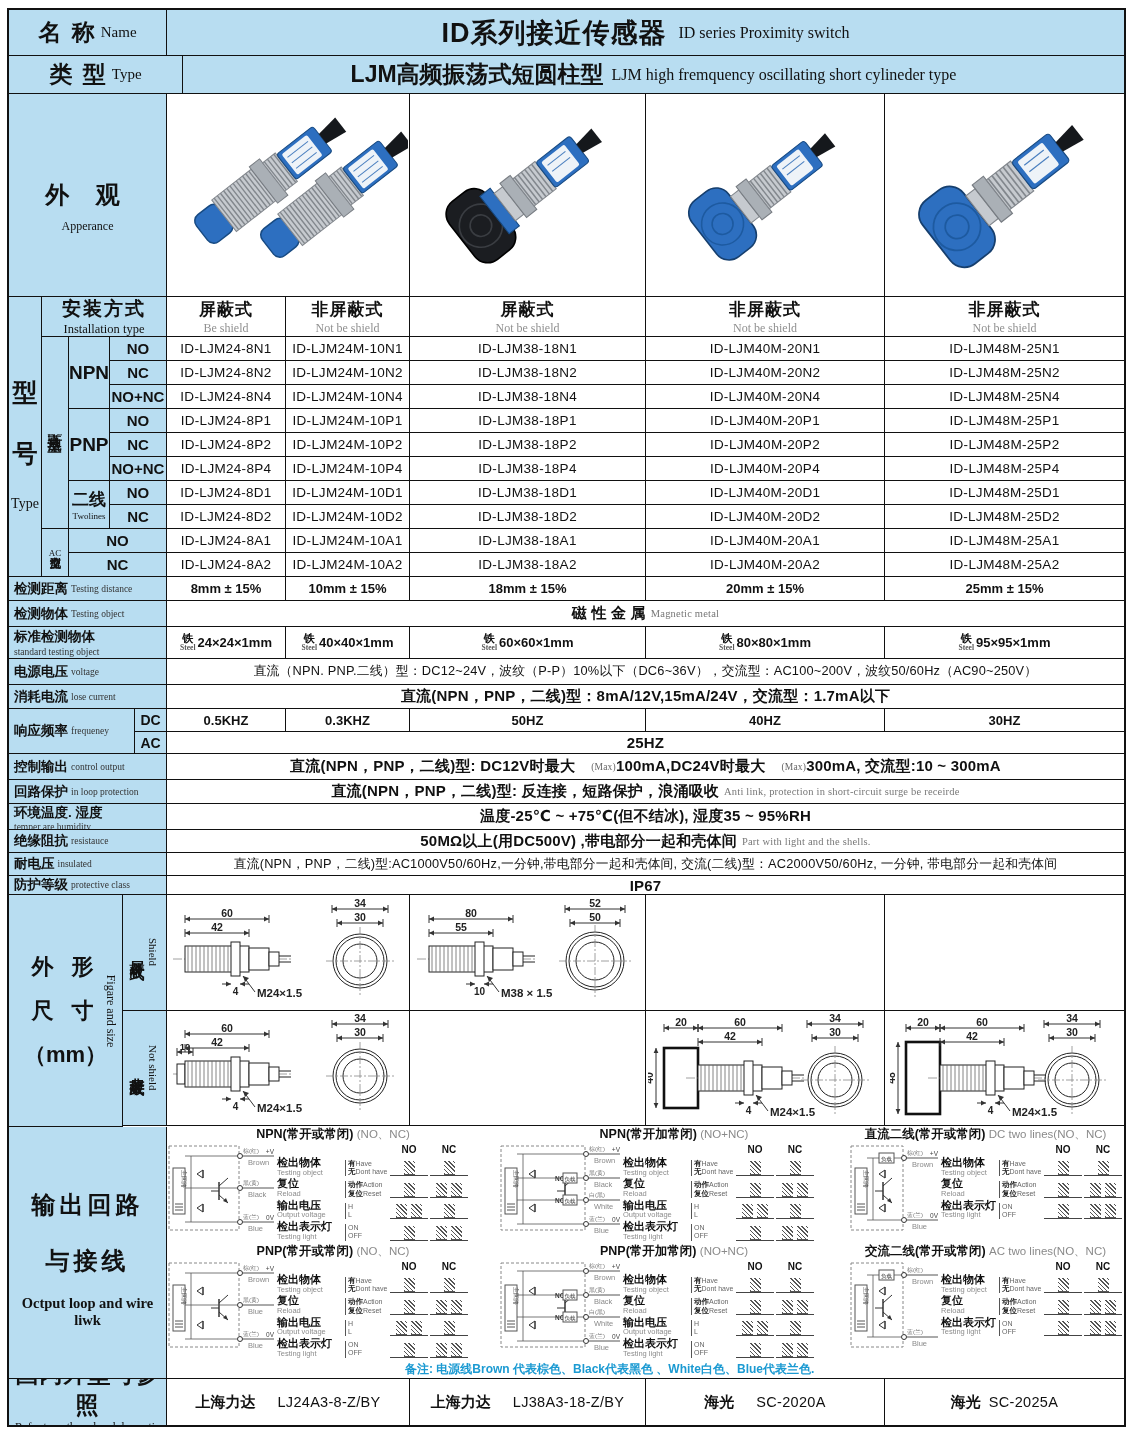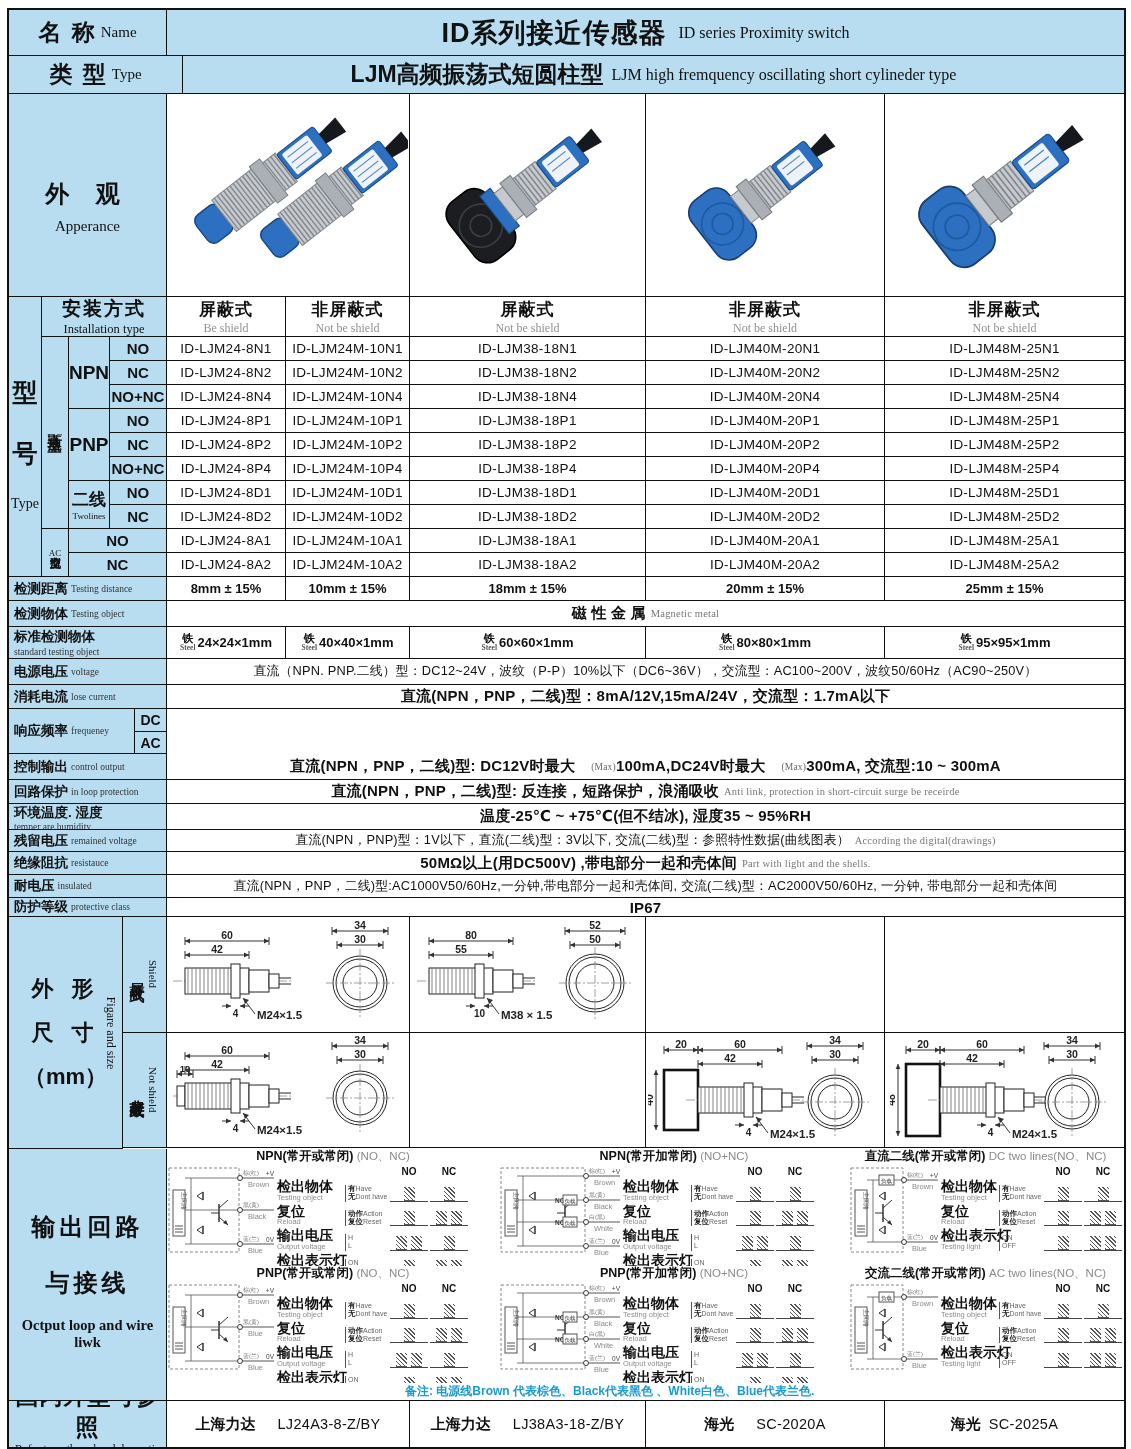--- a/index.html
+++ b/index.html
@@ -19,21 +19,21 @@
   
   .hd-cn{font-size:23px;font-weight:bold;letter-spacing:2px;}
   .hd-en{font-family:"Liberation Serif","DejaVu Serif",serif;font-size:15px;margin-left:4px;}
   .t1{font-size:27px;font-weight:bold;letter-spacing:1px;}
   .t1e{font-family:"Liberation Serif","DejaVu Serif",serif;font-size:16px;margin-left:12px;}
   .t2{font-size:23px;font-weight:bold;}
   .t2e{font-family:"Liberation Serif","DejaVu Serif",serif;font-size:16px;margin-left:8px;}
 
   
   .app-cn{font-size:24px;font-weight:bold;letter-spacing:10px;text-align:center;margin-top:23px;}
-  .app-en{font-family:"Liberation Serif","DejaVu Serif",serif;font-size:15px;margin-top:8px;}
+  .app-en{font-family:"Liberation Serif","DejaVu Serif",serif;font-size:12px;margin-top:8px;}
 
   
   .vcjk{writing-mode:vertical-rl;text-orientation:upright;letter-spacing:3px;line-height:1;}
   .type-ch{font-size:25px;font-weight:bold;margin:14px 0;}
   .type-en{font-family:"Liberation Serif","DejaVu Serif",serif;font-size:14px;margin-top:12px;}
   .ihd-cn{font-size:17px;font-weight:bold;text-align:center;letter-spacing:1px;}
   .ihd-en{font-family:"Liberation Serif","DejaVu Serif",serif;font-size:12px;color:#909090;text-align:center;}
   .inst-cn{font-size:19px;font-weight:bold;letter-spacing:2px;text-align:center;}
   .inst-en{font-family:"Liberation Serif","DejaVu Serif",serif;font-size:12.5px;text-align:center;}
   .grp-big{font-size:19px;font-weight:bold;}
@@ -68,21 +68,21 @@
   .cir-en{font-family:"Liberation Serif","DejaVu Serif",serif;font-size:14.5px;font-weight:bold;margin-top:6px;text-align:center;}
   .p-title{text-align:center;font-size:12px;height:15px;line-height:15px;white-space:nowrap;}
   .p-title b{font-size:12.5px;}
   .p-title span{color:#8a8a8a;font-size:11.5px;}
   .p-body{align-items:flex-start;}
   .legend{font-size:8px;}
   .leg-hd{display:flex;height:13px;align-items:flex-end;}
   .leg-hd b{width:40px;text-align:center;font-size:10px;}
   .leg-row{display:flex;align-items:flex-end;margin-top:2px;}
   .leg-lab{line-height:1.05;}
-  .ll-cn{font-weight:bold;font-size:14px;white-space:nowrap;}
+  .ll-cn{font-weight:bold;font-size:11px;white-space:nowrap;}
   .ll-en{color:#8d8d8d;font-size:7.5px;}
   .leg-opt{border-left:1px solid #555;padding-left:2px;margin:0 2px;line-height:1.1;font-size:7px;color:#666;white-space:nowrap;}
   .leg-opt b{color:#222;font-size:7.5px;}
   .leg-tl{width:38px;border-bottom:1px solid #444;display:flex;align-items:flex-end;justify-content:center;height:18px;margin-left:2px;}
   .blk{width:11px;height:13px;display:inline-block;margin:0 2px;background:repeating-linear-gradient(45deg,#555 0 1px,transparent 1px 3px);border-bottom:1px solid #555;}
   .cir-note{height:18px;font-size:12px;font-weight:bold;color:#1b9ad2;padding-left:238px;white-space:nowrap;}
 
   
   .ft-cn{font-size:23px;font-weight:bold;letter-spacing:1px;text-align:center;}
   .ft-en{font-family:"Liberation Serif","DejaVu Serif",serif;font-size:11.5px;text-align:center;}
@@ -470,20 +470,30 @@
       </div>
       <div class="row">
         <div class="cell spec-label blue br bb" style="width:126px;height:45px">
           <b class="sl-cn">响应频率</b>
           <span class="sl-en">frequeney</span>
         </div>
         <div class="col" style="width:32px">
           <div class="cell c blue br bb dcac-cn" style="height:23px">DC</div>
           <div class="cell c blue br bb dcac-cn" style="height:22px">AC</div>
         </div>
+        <div class="col flex1">
+          <div class="row" style="height:23px">
+            <div class="cell c spec-val br bb cw0">0.5KHZ</div>
+            <div class="cell c spec-val br bb cw1">0.3KHZ</div>
+            <div class="cell c spec-val br bb cw2">50HZ</div>
+            <div class="cell c spec-val br bb cw3">40HZ</div>
+            <div class="cell c spec-val bb cw4">30HZ</div>
+          </div>
+          <div class="cell c spec-span bb flex1">25HZ</div>
+        </div>
       </div>
       <div class="row">
         <div class="cell spec-label blue br bb" style="width:158px;height:26px">
           <b class="sl-cn">控制输出</b>
           <span class="sl-en">control output</span>
         </div>
         <div class="cell c bb cw4 spec-span">直流(NPN，PNP，二线)型:  DC12V时最大 <span class="maxs">(Max)</span> 100mA,DC24V时最大 <span class="maxs">(Max)</span> 300mA, 交流型:10 ~ 300mA</div>
       </div>
       <div class="row">
         <div class="cell spec-label blue br bb" style="width:158px;height:24px">
@@ -491,27 +501,20 @@
           <span class="sl-en">in loop protection</span>
         </div>
         <div class="cell c bb cw4 spec-span">直流(NPN，PNP，二线)型: 反连接，短路保护，浪涌吸收<span class="tail">Anti link, protection in short-circuit surge be receirde</span></div>
       </div>
       <div class="row">
         <div class="cell spec-label blue br bb" style="width:158px;height:26px">
           <b class="sl-cn">环境温度. 湿度</b>
           <span class="sl-en">temper are humidity</span>
         </div>
         <div class="cell c bb cw4 spec-span">温度-25℃ ~ +75℃(但不结冰),  湿度35 ~ 95%RH</div>
-      </div>
-      <div class="row">
-        <div class="cell spec-label blue br bb" style="width:158px;height:22px">
-          <b class="sl-cn">残留电压</b>
-          <span class="sl-en">remained voltage</span>
-        </div>
-        <div class="cell c bb cw4 spec-span dense">直流(NPN，PNP)型：1V以下，直流(二线)型：3V以下, 交流(二线)型：参照特性数据(曲线图表）<span class="tail">According the digital(drawings)</span></div>
       </div>
       <div class="row">
         <div class="cell spec-label blue br bb" style="width:158px;height:23px">
           <b class="sl-cn">绝缘阻抗</b>
           <span class="sl-en">resistauce</span>
         </div>
         <div class="cell c bb cw4 spec-span">50MΩ以上(用DC500V) ,带电部分一起和壳体间<span class="tail">Part with light and the shells.</span></div>
       </div>
       <div class="row">
         <div class="cell spec-label blue br bb" style="width:158px;height:23px">

